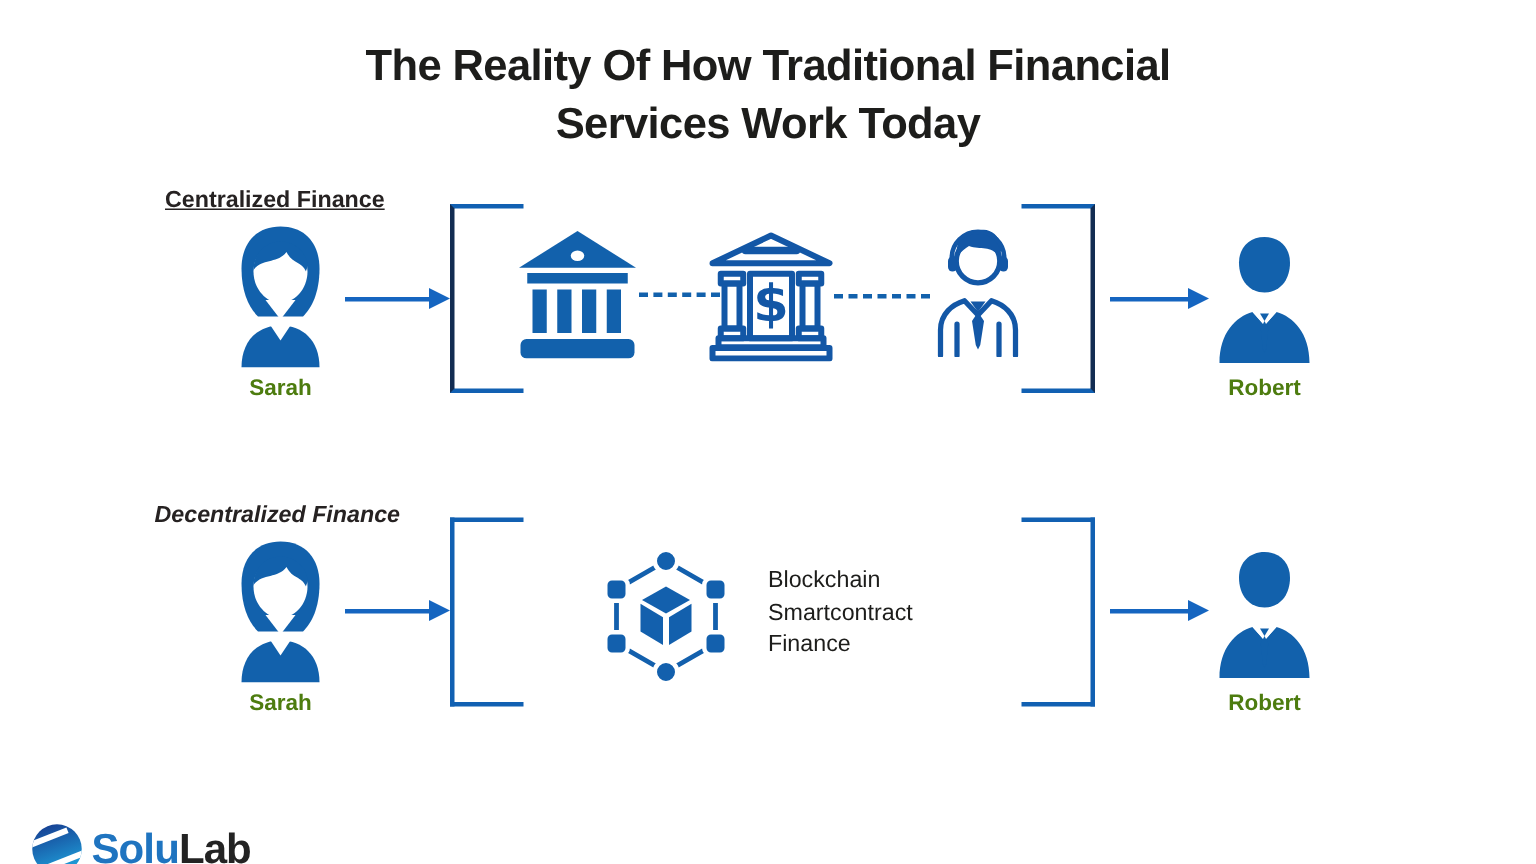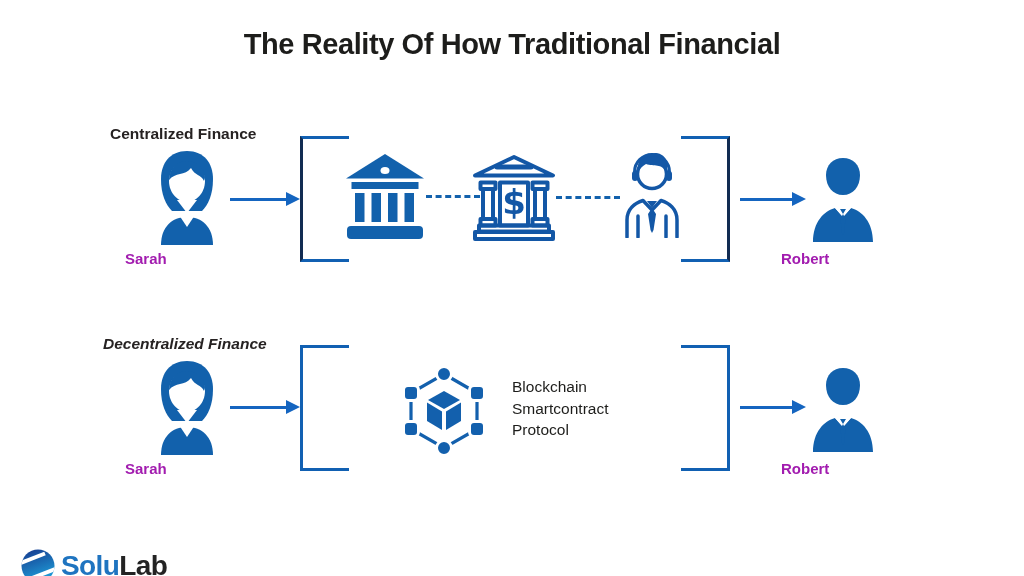--- a/index.html
+++ b/index.html
@@ -8,24 +8,24 @@
     font-family:"Liberation Sans","DejaVu Sans",sans-serif;
   }
   .abs{position:absolute;}
   
   .title{
     top:25px;left:0;right:0;text-align:center;
     font-size:29px;line-height:39px;font-weight:700;color:#1d1d1b;letter-spacing:-0.4px;
   }
   
   .section-label{font-size:15.5px;font-weight:700;color:#262222;white-space:nowrap;}
-  .lbl-cent{left:110px;top:125px;}
+  .lbl-cent{left:110px;top:125px;text-decoration:underline;}
   .lbl-decent{left:103px;top:335px;font-style:italic;}
   
-  .name{font-size:15px;font-weight:600;color:#a21caf;text-align:left;width:124px;}
+  .name{font-size:15px;font-weight:600;color:#4d7c0f;text-align:center;width:124px;}
   .name-sarah1{left:125px;top:250px;}
   .name-robert1{left:781px;top:250px;}
   .name-sarah2{left:125px;top:460px;}
   .name-robert2{left:781px;top:460px;}
   
   .arrow-line{height:3px;background:#1565c0;}
   .arrow-head{width:0;height:0;border-top:7px solid transparent;border-bottom:7px solid transparent;border-left:14px solid #1565c0;}
   
   .dash{border-top:3px dashed #1261ac;height:0;}
   
@@ -43,20 +43,21 @@
   .logo-dark{color:#232323;}
   svg{display:block;}
 </style>
 </head>
 <body>
 
 <div id="canvas">
 
   <div class="abs title">
     <div>The Reality Of How Traditional Financial</div>
+    <div>Services Work Today</div>
   </div>
 
   <div class="abs section-label lbl-cent">Centralized Finance</div>
 
   <div class="abs" style="left:155px;top:150px;">
     <svg width="64" height="95" viewBox="0 0 64 95">
       <path d="M32,1 C15,1 6,13 6,29 C6,45 11,55 17,61 L47,61 C53,55 58,45 58,29 C58,13 49,1 32,1 Z" fill="#1261ac"></path>
       <path d="M32,12 C42,12 50,20 50,31 C50,43 41,52 32,52 C23,52 14,43 14,31 C14,20 22,12 32,12 Z" fill="#ffffff"></path>
       <path d="M14,30 C14,19 22,11 32,11 C42,11 50,19 50,27 C50,29 49,30 49,31 C46,24 40,26 36,18 C30,26 20,22 14,30 Z" fill="#1261ac"></path>
       <path d="M22,50 L32,63 L42,50 Z" fill="#ffffff"></path>
@@ -168,21 +169,21 @@
       <rect x="72.5" y="21.5" width="15" height="15" rx="4.5" fill="#1360ad" stroke="#ffffff" stroke-width="3"></rect>
       <rect x="72.5" y="57.5" width="15" height="15" rx="4.5" fill="#1360ad" stroke="#ffffff" stroke-width="3"></rect>
       <rect x="6.5" y="21.5" width="15" height="15" rx="4.5" fill="#1360ad" stroke="#ffffff" stroke-width="3"></rect>
       <rect x="6.5" y="57.5" width="15" height="15" rx="4.5" fill="#1360ad" stroke="#ffffff" stroke-width="3"></rect>
     </svg>
   </div>
 
   <div class="abs chain-text">
     <div>Blockchain</div>
     <div>Smartcontract</div>
-    <div>Protocol</div>
+    <div>Finance</div>
   </div>
 
   <div class="abs bracket b-r2"></div>
 
   <div class="abs arrow-line" style="left:740px;top:406px;width:53px;"></div>
   <div class="abs arrow-head" style="left:792px;top:400px;"></div>
 
   <div class="abs" style="left:810px;top:366px;">
     <svg width="66" height="86" viewBox="0 0 66 86">
       <path d="M33,2 C43,2 50,9 50,19 C50,31 43,39 33,39 C23,39 16,31 16,19 C16,9 23,2 33,2 Z" fill="#1261ac"></path>

